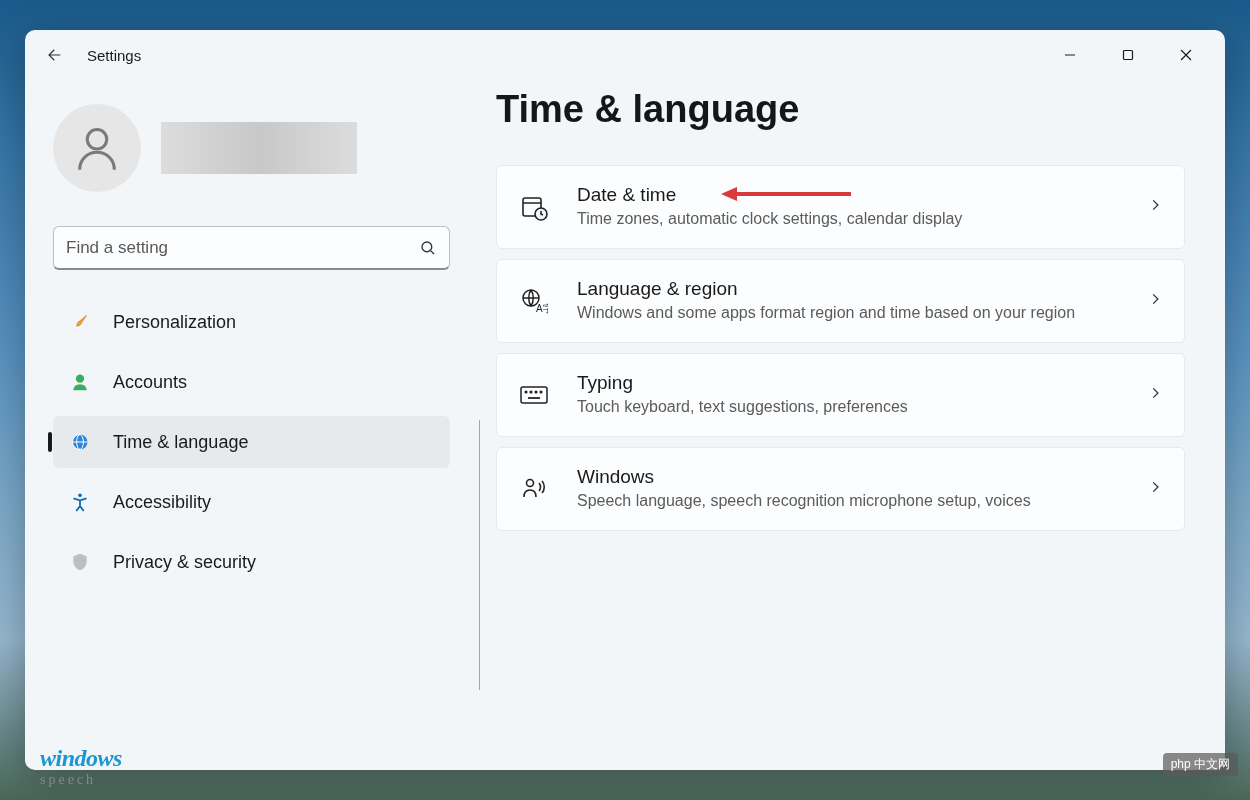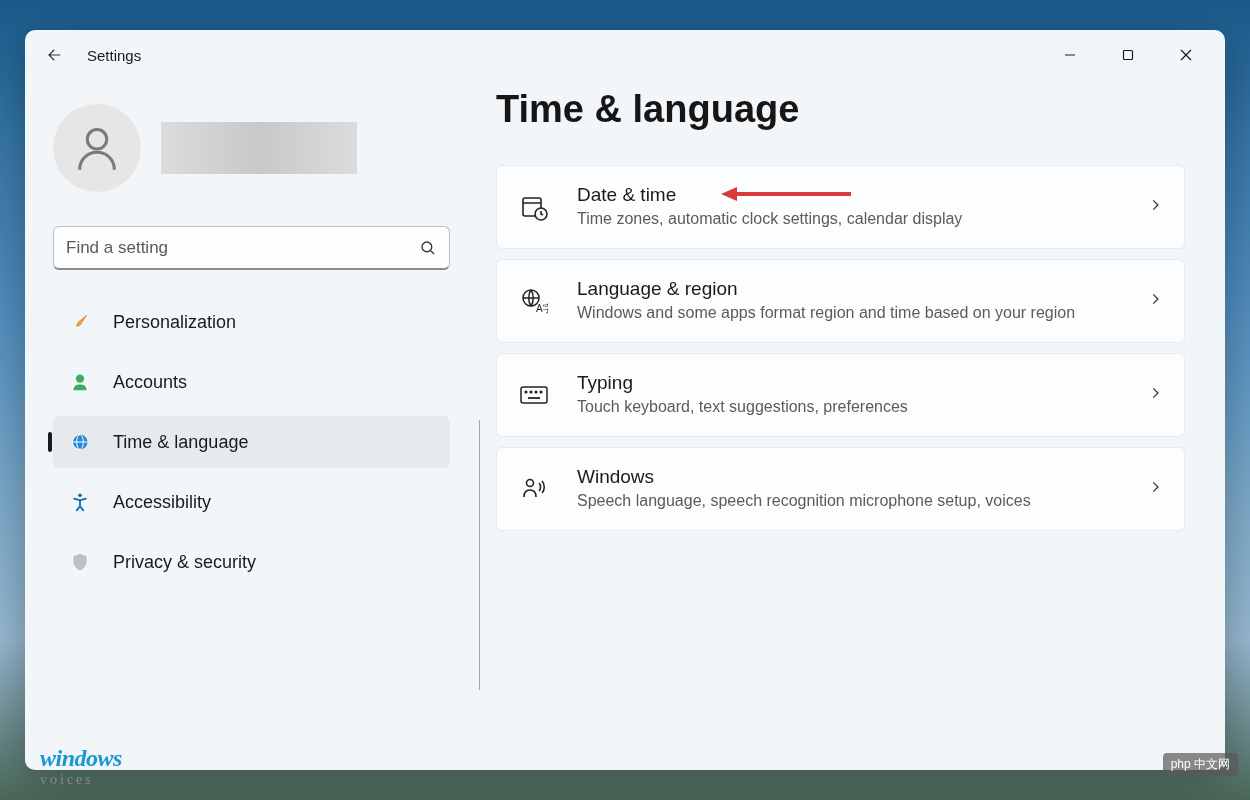--- a/index.html
+++ b/index.html
@@ -432,15 +432,15 @@
             </svg>
         </div>
       </div>
 
     </div>
   </div>
 </div>
 
 <div class="watermark">
   <span>windows</span>
-  <small>voices</small>
+  <small>speech</small>
 </div>
 <div class="php-wm">php 中文网</div>
 
 </body></html>

